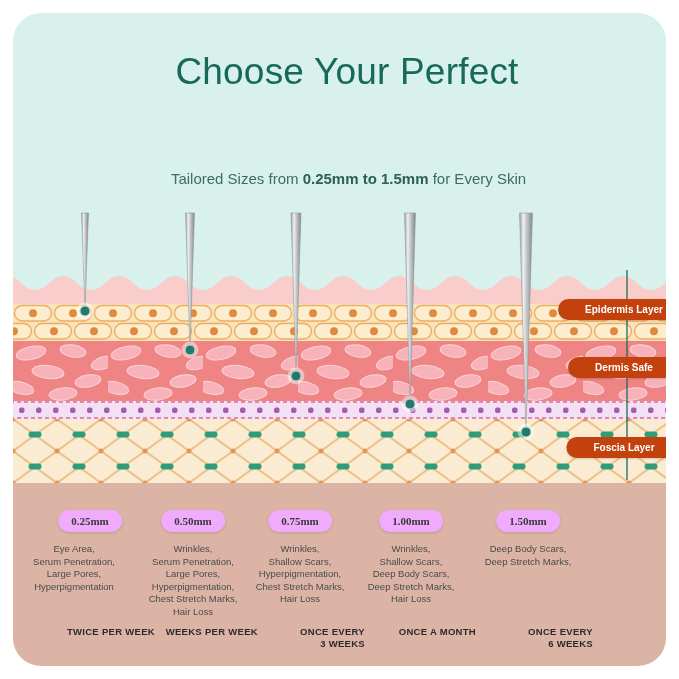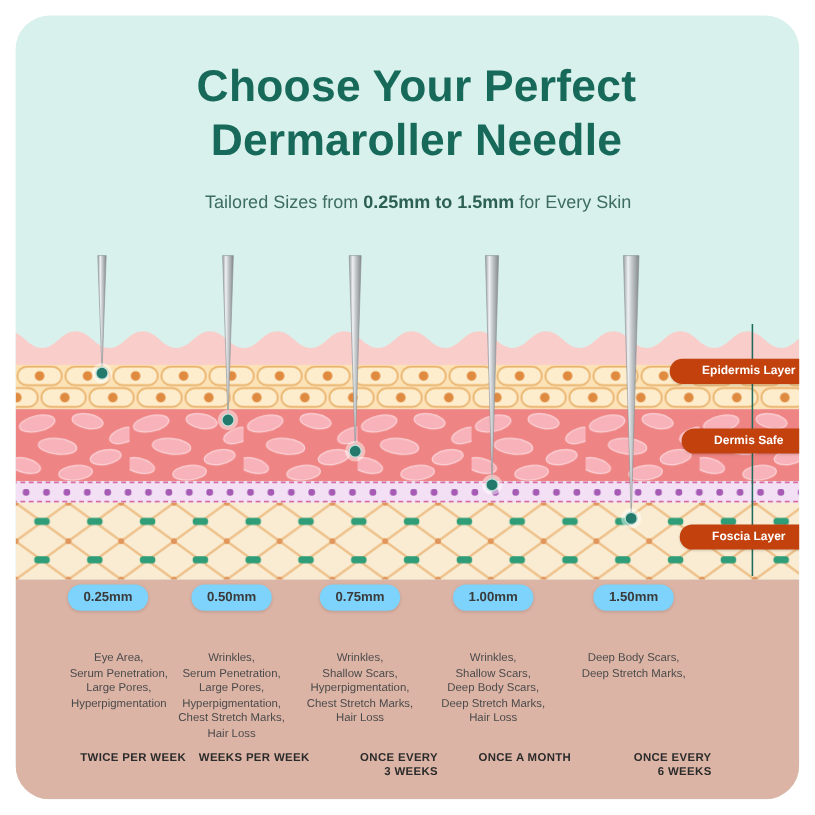--- a/index.html
+++ b/index.html
@@ -7,41 +7,42 @@
   body { font-family:"Liberation Sans", sans-serif; background:#ffffff; }
   .page { position:relative; width:679px; height:679px; background:#ffffff; }
   .panel {
     position:absolute; left:13px; top:13px; width:653px; height:653px;
     border-radius:28px; background:#d9f1ec; overflow:hidden;
   }
   .scene { position:absolute; left:0; top:0; }
 
   .title {
     position:absolute; top:36px; left:0; width:653px;
-    text-align:center; color:#17695a; font-weight:700;
+    text-align:center; color:#17695a; font-weight:400;
     font-size:37px; line-height:45px; letter-spacing:0.2px;padding-left:15px;
   }
   .subtitle {
-    position:absolute; top:142px; left:0; width:655px;
+    position:absolute; top:152px; left:0; width:655px;
     text-align:center; color:#3d6c61; font-size:15px; line-height:28px;padding-left:16px;
   }
   .subtitle b { font-weight:700; color:#2c6054; }
 
   .layer-pill {
     position:absolute; left:611px; transform:translateX(-50%);
     background:#c2410c; color:#ffffff; font-size:10px; font-weight:700;
     padding:5px 27px; border-radius:12px; white-space:nowrap;
     box-shadow:0 1px 2px rgba(0,0,0,0.15);
   }
 
   .size-pill {
-    position:absolute; top:474px; transform:translateX(-50%);
-    background:#7dd3fc; color:#3a3a3a; font-size:11px; font-weight:700;
+    position:absolute; top:497px; transform:translateX(-50%);
+    background:#f0abfc; color:#3a3a3a; font-size:11px; font-weight:700;
     padding:5px 13px; border-radius:12px; white-space:nowrap;
     box-shadow:0 1px 3px rgba(0,0,0,0.15);
+    font-family:Liberation Serif, serif;
   }
   .uses {
     position:absolute; top:530px; width:130px; margin-left:-65px;
     text-align:center; color:#4a4a4a; font-size:9.5px; line-height:12.5px;
     white-space:pre-line;
   }
   .freq {
     position:absolute; top:613px; width:130px; margin-left:-65px;
     text-align:right; color:#2b2b2b; font-size:9.5px; font-weight:700;
     line-height:12px; letter-spacing:0.3px; white-space:pre-line;
@@ -140,37 +141,36 @@
           <circle cx="513" cy="419" r="8.5" fill="#ffffff" opacity="0.45"></circle>
           <circle cx="513" cy="419" r="5" fill="#23796b" stroke="#bfe0d8" stroke-width="1"></circle>
         </g>
       </g>
 
       <line x1="614" y1="257" x2="614" y2="467" stroke="#1e6b5c" stroke-width="1.3"></line>
     </svg>
 
     <h1 class="title">
       <span>Choose Your Perfect</span><br>
-      <span>Dermaroller Needle</span>
     </h1>
     <div class="subtitle">
       <span>Tailored Sizes from </span><b>0.25mm to 1.5mm</b><span> for Every Skin</span><br>
     </div>
 
     <div class="layer-pill" style="top:286px">Epidermis Layer</div>
     <div class="layer-pill" style="top:344px">Dermis Safe</div>
     <div class="layer-pill" style="top:424px">Foscia Layer</div>
 
     <div class="size-pill" style="left:77px">0.25mm</div>
     <div class="size-pill" style="left:180px">0.50mm</div>
     <div class="size-pill" style="left:287px">0.75mm</div>
     <div class="size-pill" style="left:398px">1.00mm</div>
     <div class="size-pill" style="left:515px">1.50mm</div>
 
-    <div class="uses" style="left:86px">Eye Area,
+    <div class="uses" style="left:61px">Eye Area,
 Serum Penetration,
 Large Pores,
 Hyperpigmentation</div>
     <div class="uses" style="left:180px">Wrinkles,
 Serum Penetration,
 Large Pores,
 Hyperpigmentation,
 Chest Stretch Marks,
 Hair Loss</div>
     <div class="uses" style="left:287px">Wrinkles,

